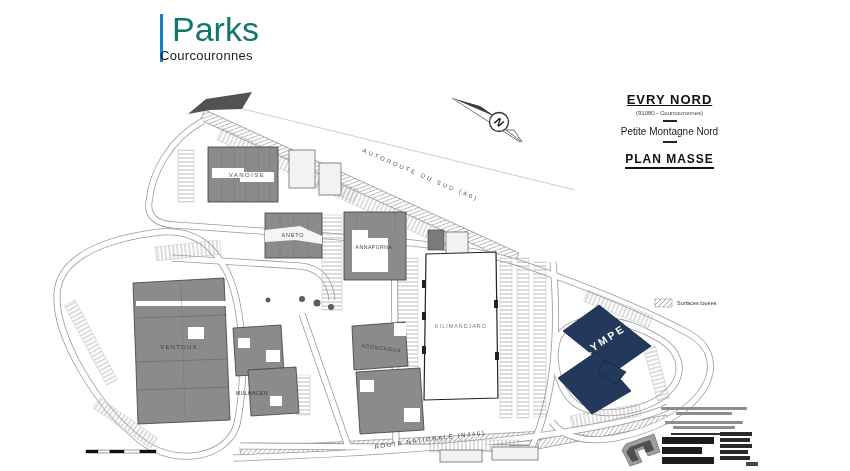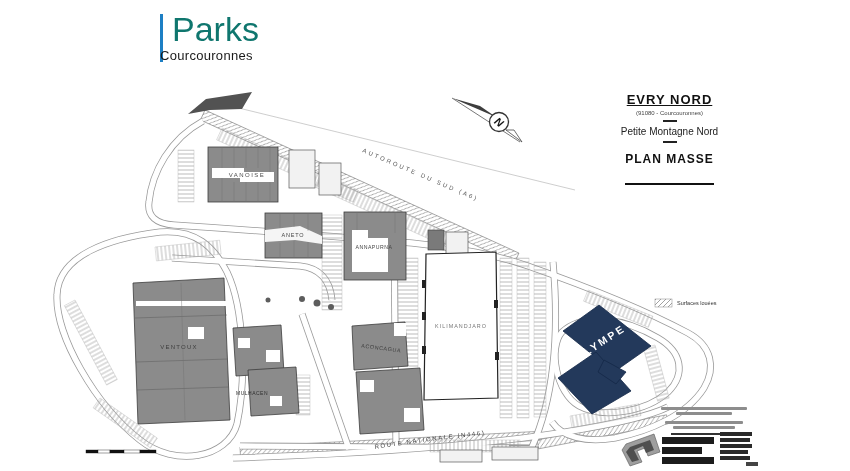--- a/index.html
+++ b/index.html
@@ -10,21 +10,21 @@
   #brand-name{left:8px;top:14px;font-style:italic;font-weight:800;font-size:38px;color:#141414;letter-spacing:-1.5px;}
   #brand-divider{left:160px;top:14px;width:3px;height:48px;background:#1d7fc4;}
   #brand-product{left:172px;top:10px;font-weight:400;font-size:34px;color:#0f766e;}
   #brand-location{left:174px;top:48px;font-size:13px;color:#1a1a1a;letter-spacing:.3px;}
   
   #title-block{left:612px;top:92px;width:115px;text-align:center;color:#111;}
   #site-name{font-weight:800;font-size:13px;letter-spacing:1px;text-decoration:underline;}
   #site-code{font-size:6px;color:#444;margin-top:3px;}
   .tb-dash{width:14px;height:2px;background:#222;margin:4px auto;}
   #zone-name{font-size:10px;color:#222;}
-  #plan-type{display:inline-block;font-weight:800;font-size:12px;letter-spacing:1px;border-bottom:2px solid #111;padding-bottom:17px;margin-top:5px;}
+  #plan-type{display:inline-block;font-weight:800;font-size:12px;letter-spacing:1px;border-bottom:2px solid #111;padding-bottom:1px;margin-top:5px;}
   
   #credits{left:656px;top:407px;width:96px;display:flex;flex-direction:column;align-items:center;gap:2px;}
   .cl{height:3px;background:#8d8d8d;border-radius:1px;}
   #credit-underline{width:66px;height:2px;background:#333;margin-top:2px;}
   #company-col1{left:662px;top:437px;display:flex;flex-direction:column;gap:3px;}
   #company-col1 div{background:#1c1c1c;height:7px;}
   #company-col2{left:720px;top:432px;display:flex;flex-direction:column;gap:2px;}
   #company-col2 div{background:#2a2a2a;height:4px;}
   #company-mark{left:746px;top:462px;width:12px;height:4px;background:#444;}
   svg text{font-family:"Liberation Sans",sans-serif;}

